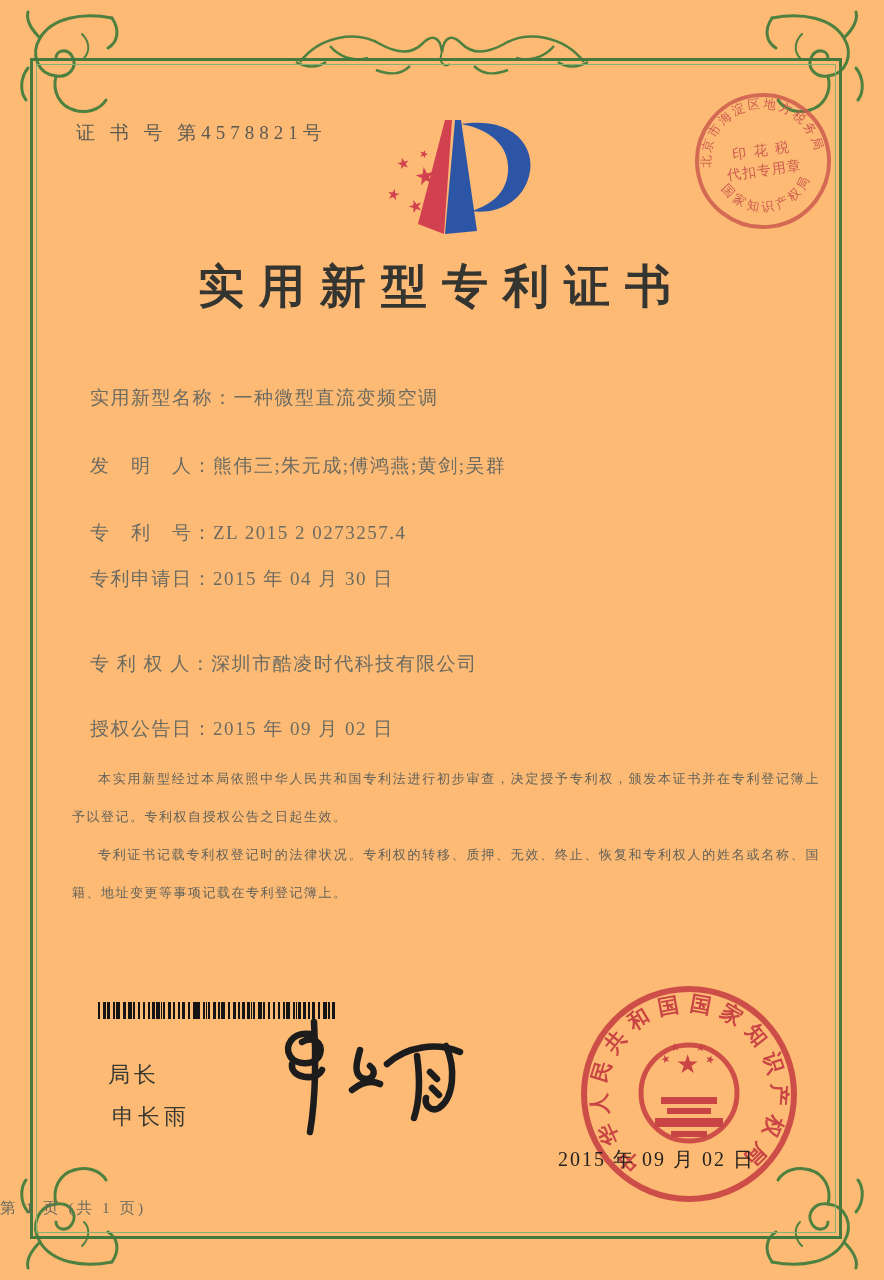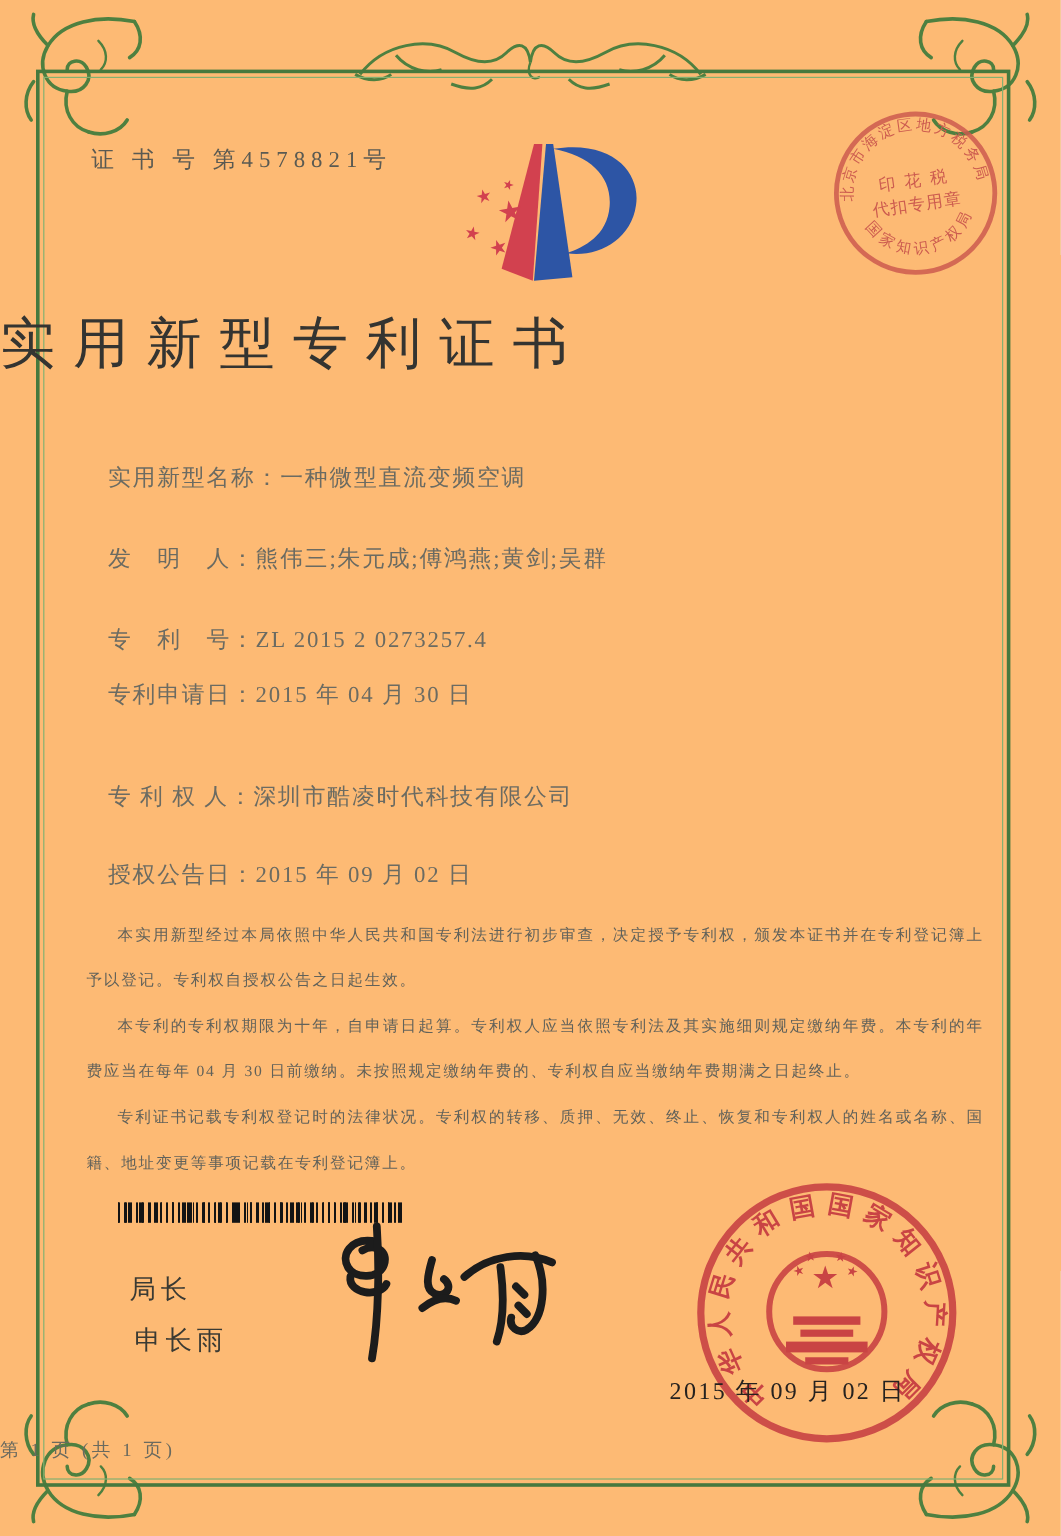--- a/index.html
+++ b/index.html
@@ -11,22 +11,22 @@
   
   .frame-outer{position:absolute;left:30px;top:58px;width:806px;height:1175px;
     border:3px solid #46793e;}
   .frame-inner{position:absolute;left:3px;top:3px;right:3px;bottom:3px;
     border:1px solid #83b171;}
   .deco-svg{position:absolute;left:0;top:0;}
   
   .cert-no{position:absolute;left:76px;top:120px;font-size:19px;
     letter-spacing:5px;color:#5a5a52;}
   .logo-svg{position:absolute;left:348px;top:114px;}
-  .doc-title{position:absolute;left:0;top:256px;width:884px;
-    font-size:46px;font-weight:400;letter-spacing:15px;color:#343431;}
+  .doc-title{position:absolute;left:0;top:256px;width:884px;text-align:center;
+    font-size:46px;font-weight:700;letter-spacing:15px;color:#343431;}
   
   .field{position:absolute;left:90px;width:720px;font-size:19px;
     color:#6b6b62;letter-spacing:1.5px;white-space:nowrap;}
   .field .fvalue{color:#6b6b62;}
   
   .body-text{position:absolute;left:72px;top:760px;width:748px;
     font-size:13px;line-height:38px;letter-spacing:1.5px;color:#62625a;
     text-align:justify;}
   .body-text p{margin:0;text-indent:2em;}
   
@@ -116,21 +116,20 @@
   </div>
   <div class="field" style="top:651px">
     <span class="flabel">专 利 权 人：</span><span class="fvalue">深圳市酷凌时代科技有限公司</span>
   </div>
   <div class="field" style="top:716px">
     <span class="flabel">授权公告日：</span><span class="fvalue">2015 年 09 月 02 日</span>
   </div>
 
   <div class="body-text">
     <p>本实用新型经过本局依照中华人民共和国专利法进行初步审查，决定授予专利权，颁发本证书并在专利登记簿上予以登记。专利权自授权公告之日起生效。</p>
-    <p>本专利的专利权期限为十年，自申请日起算。专利权人应当依照专利法及其实施细则规定缴纳年费。本专利的年费应当在每年 04 月 30 日前缴纳。未按照规定缴纳年费的、专利权自应当缴纳年费期满之日起终止。</p>
     <p>专利证书记载专利权登记时的法律状况。专利权的转移、质押、无效、终止、恢复和专利权人的姓名或名称、国籍、地址变更等事项记载在专利登记簿上。</p>
   </div>
 
   <div class="barcode"></div>
 
   <div class="sig-title">局长</div>
   <div class="sig-name">申长雨</div>
 
   <svg class="signature-svg" width="250" height="130" viewBox="0 0 250 130">
     <g stroke="#1c1c1c" stroke-width="6.5" fill="none" stroke-linecap="round" stroke-linejoin="round">

